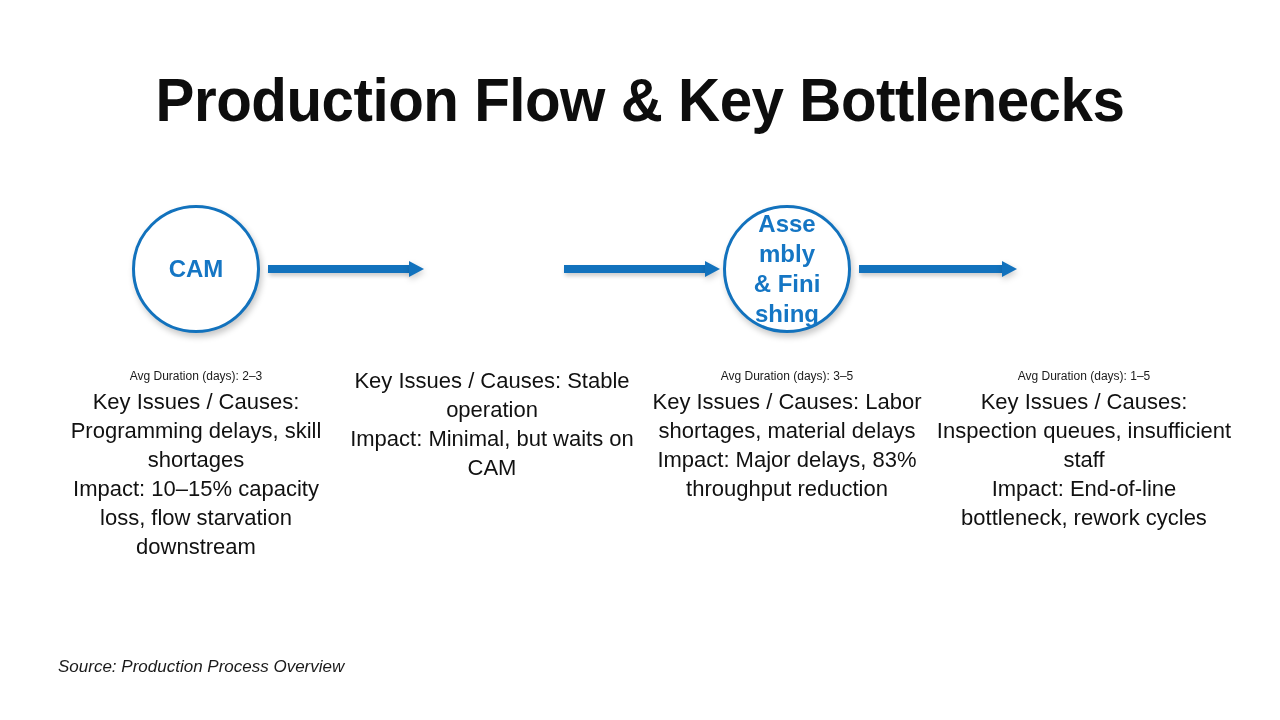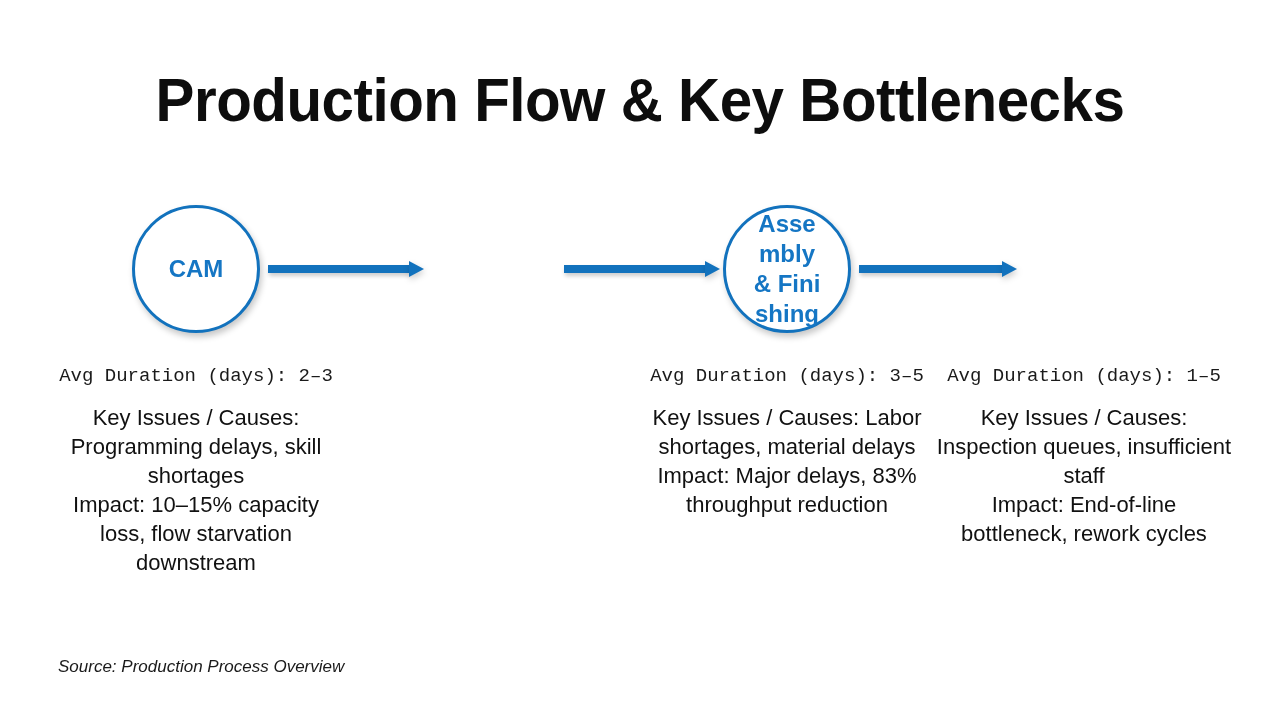--- a/index.html
+++ b/index.html
@@ -123,25 +123,25 @@
     top: 0;
     width: 296px;
     text-align: center;
   }
   .col-1 { left: 48px; }
   .col-2 { left: 344px; }
   .col-3 { left: 639px; }
   .col-4 { left: 936px; }
 
   .duration {
-    font-family: Liberation Mono, monospace;
-    font-size: 19px;
+    font-family: Liberation Sans, sans-serif;
+    font-size: 12px;
     line-height: 20px;
     color: #1a1a1a;
-    margin-bottom: 17px;
+    margin-bottom: 1px;
   }
   .body-text {
     font-family: Liberation Sans, sans-serif;
     font-size: 22px;
     line-height: 29px;
     color: #111111;
     white-space: pre-line;
   }
 
   
@@ -194,20 +194,22 @@
 
 <div class="details">
 
   <div class="detail-col col-1">
     <div class="duration">Avg Duration (days): 2–3</div>
     <div class="body-text">Key Issues / Causes: Programming delays, skill shortages
 Impact: 10–15% capacity loss, flow starvation downstream</div>
   </div>
 
   <div class="detail-col col-2">
+    <div class="body-text">Key Issues / Causes: Stable operation
+Impact: Minimal, but waits on CAM</div>
   </div>
 
   <div class="detail-col col-3">
     <div class="duration">Avg Duration (days): 3–5</div>
     <div class="body-text">Key Issues / Causes: Labor shortages, material delays
 Impact: Major delays, 83% throughput reduction</div>
   </div>
 
   <div class="detail-col col-4">
     <div class="duration">Avg Duration (days): 1–5</div>

